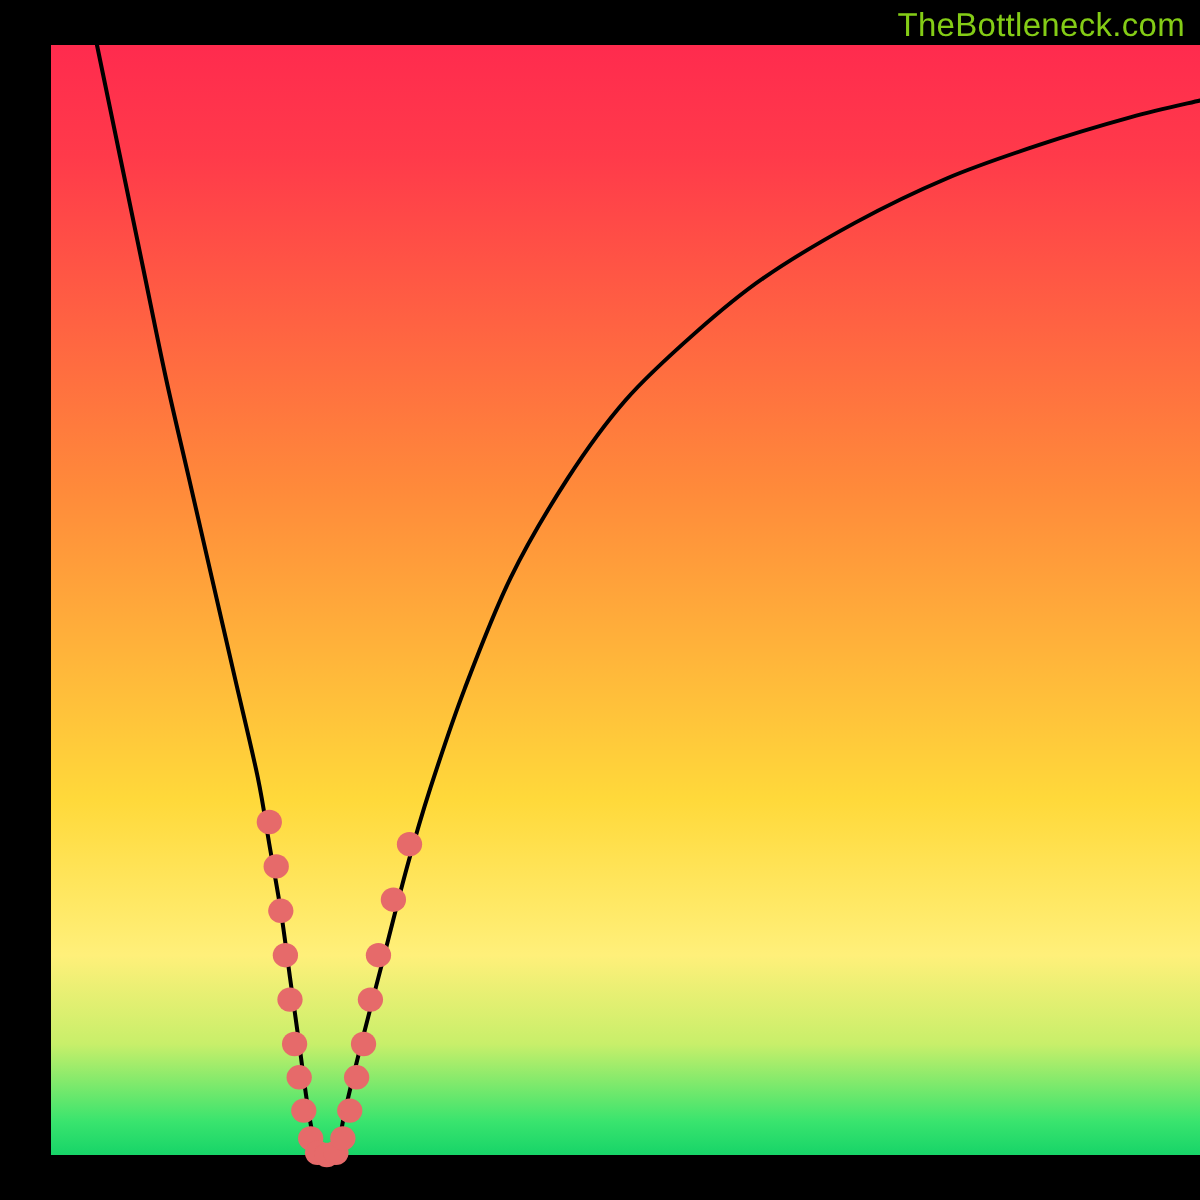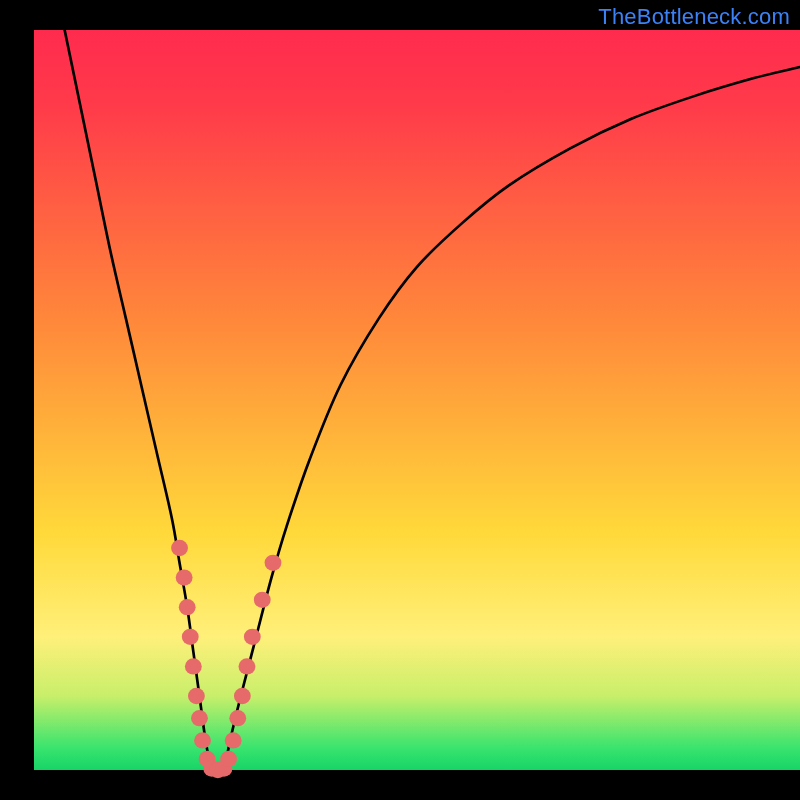--- a/index.html
+++ b/index.html
@@ -27,21 +27,21 @@
       var(--c-lightyellow) 82%,
       var(--c-yellowgreen) 90%,
       var(--c-green) 97%,
       var(--c-greenbottom) 100%
     );
   }
   .watermark {
     position: absolute;
     top: 4px;
     right: 10px;
-    color: #3b82f6;
+    color: #84cc16;
     font-size: 22px;
     font-weight: 500;
     letter-spacing: 0.2px;
     user-select: none;
   }
   svg.curve {
     position: absolute;
     inset: 0;
     width: 100%;
     height: 100%;

